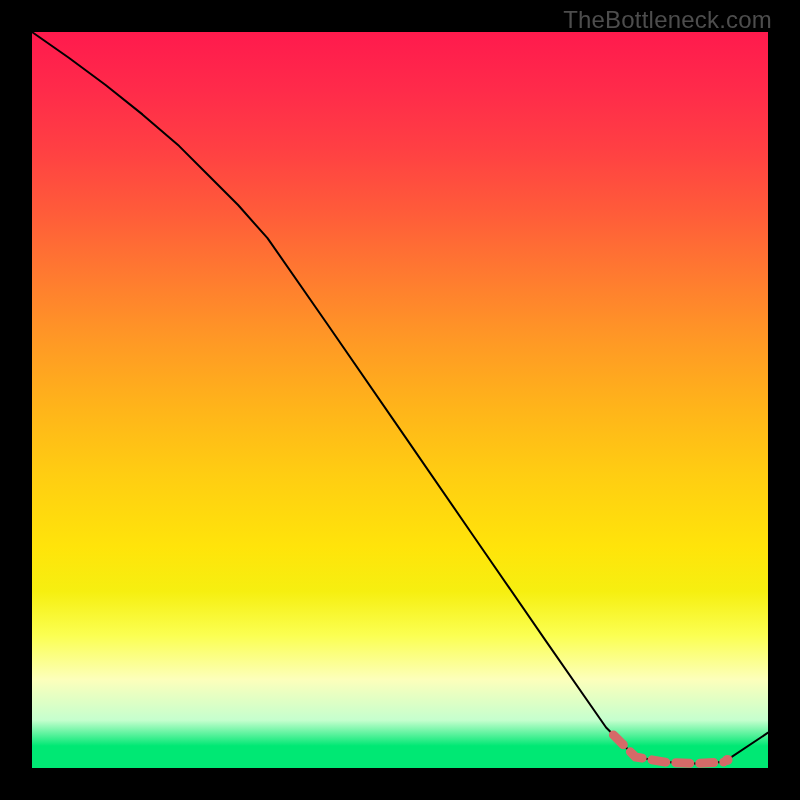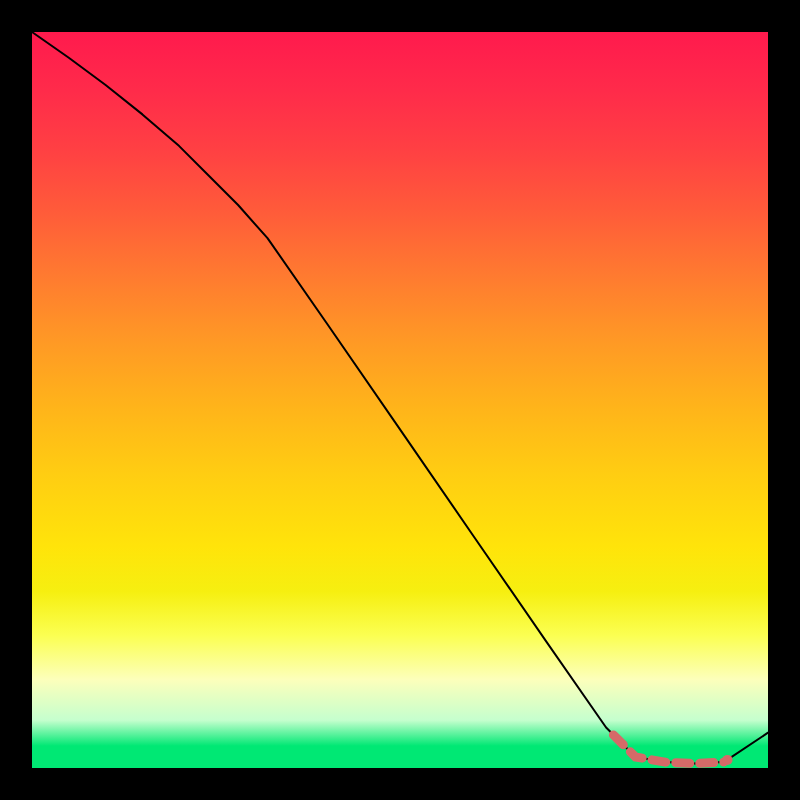--- a/index.html
+++ b/index.html
@@ -84,13 +84,14 @@
 <div class="frame">
 
   <div class="plot"></div>
 
   <svg class="overlay" viewBox="0 0 736 736">
     <path id="curve-path" class="curve" d="M0.0 0.0 L36.8 25.8 L73.6 53.0 L110.4 82.4 L147.2 114.1 L176.6 143.5 L206.1 173.0 L235.5 206.1 L294.4 290.7 L368.0 397.4 L441.6 504.2 L515.2 610.9 L574.1 695.5 L603.5 725.0 L633.0 730.1 L662.4 731.6 L691.8 730.1 L736.0 700.7"></path>
     <path id="dotted-path" class="dot-line" d="M581.4 702.9 L603.5 725.0 L633.0 730.1 L662.4 731.6 L691.8 730.1"></path>
     <circle id="end-dot" class="dot-end" r="5" cx="695.5" cy="727.9"></circle>
   </svg>
 
+  <div class="watermark">TheBottleneck.com</div>
 </div>
 
 </body></html>

